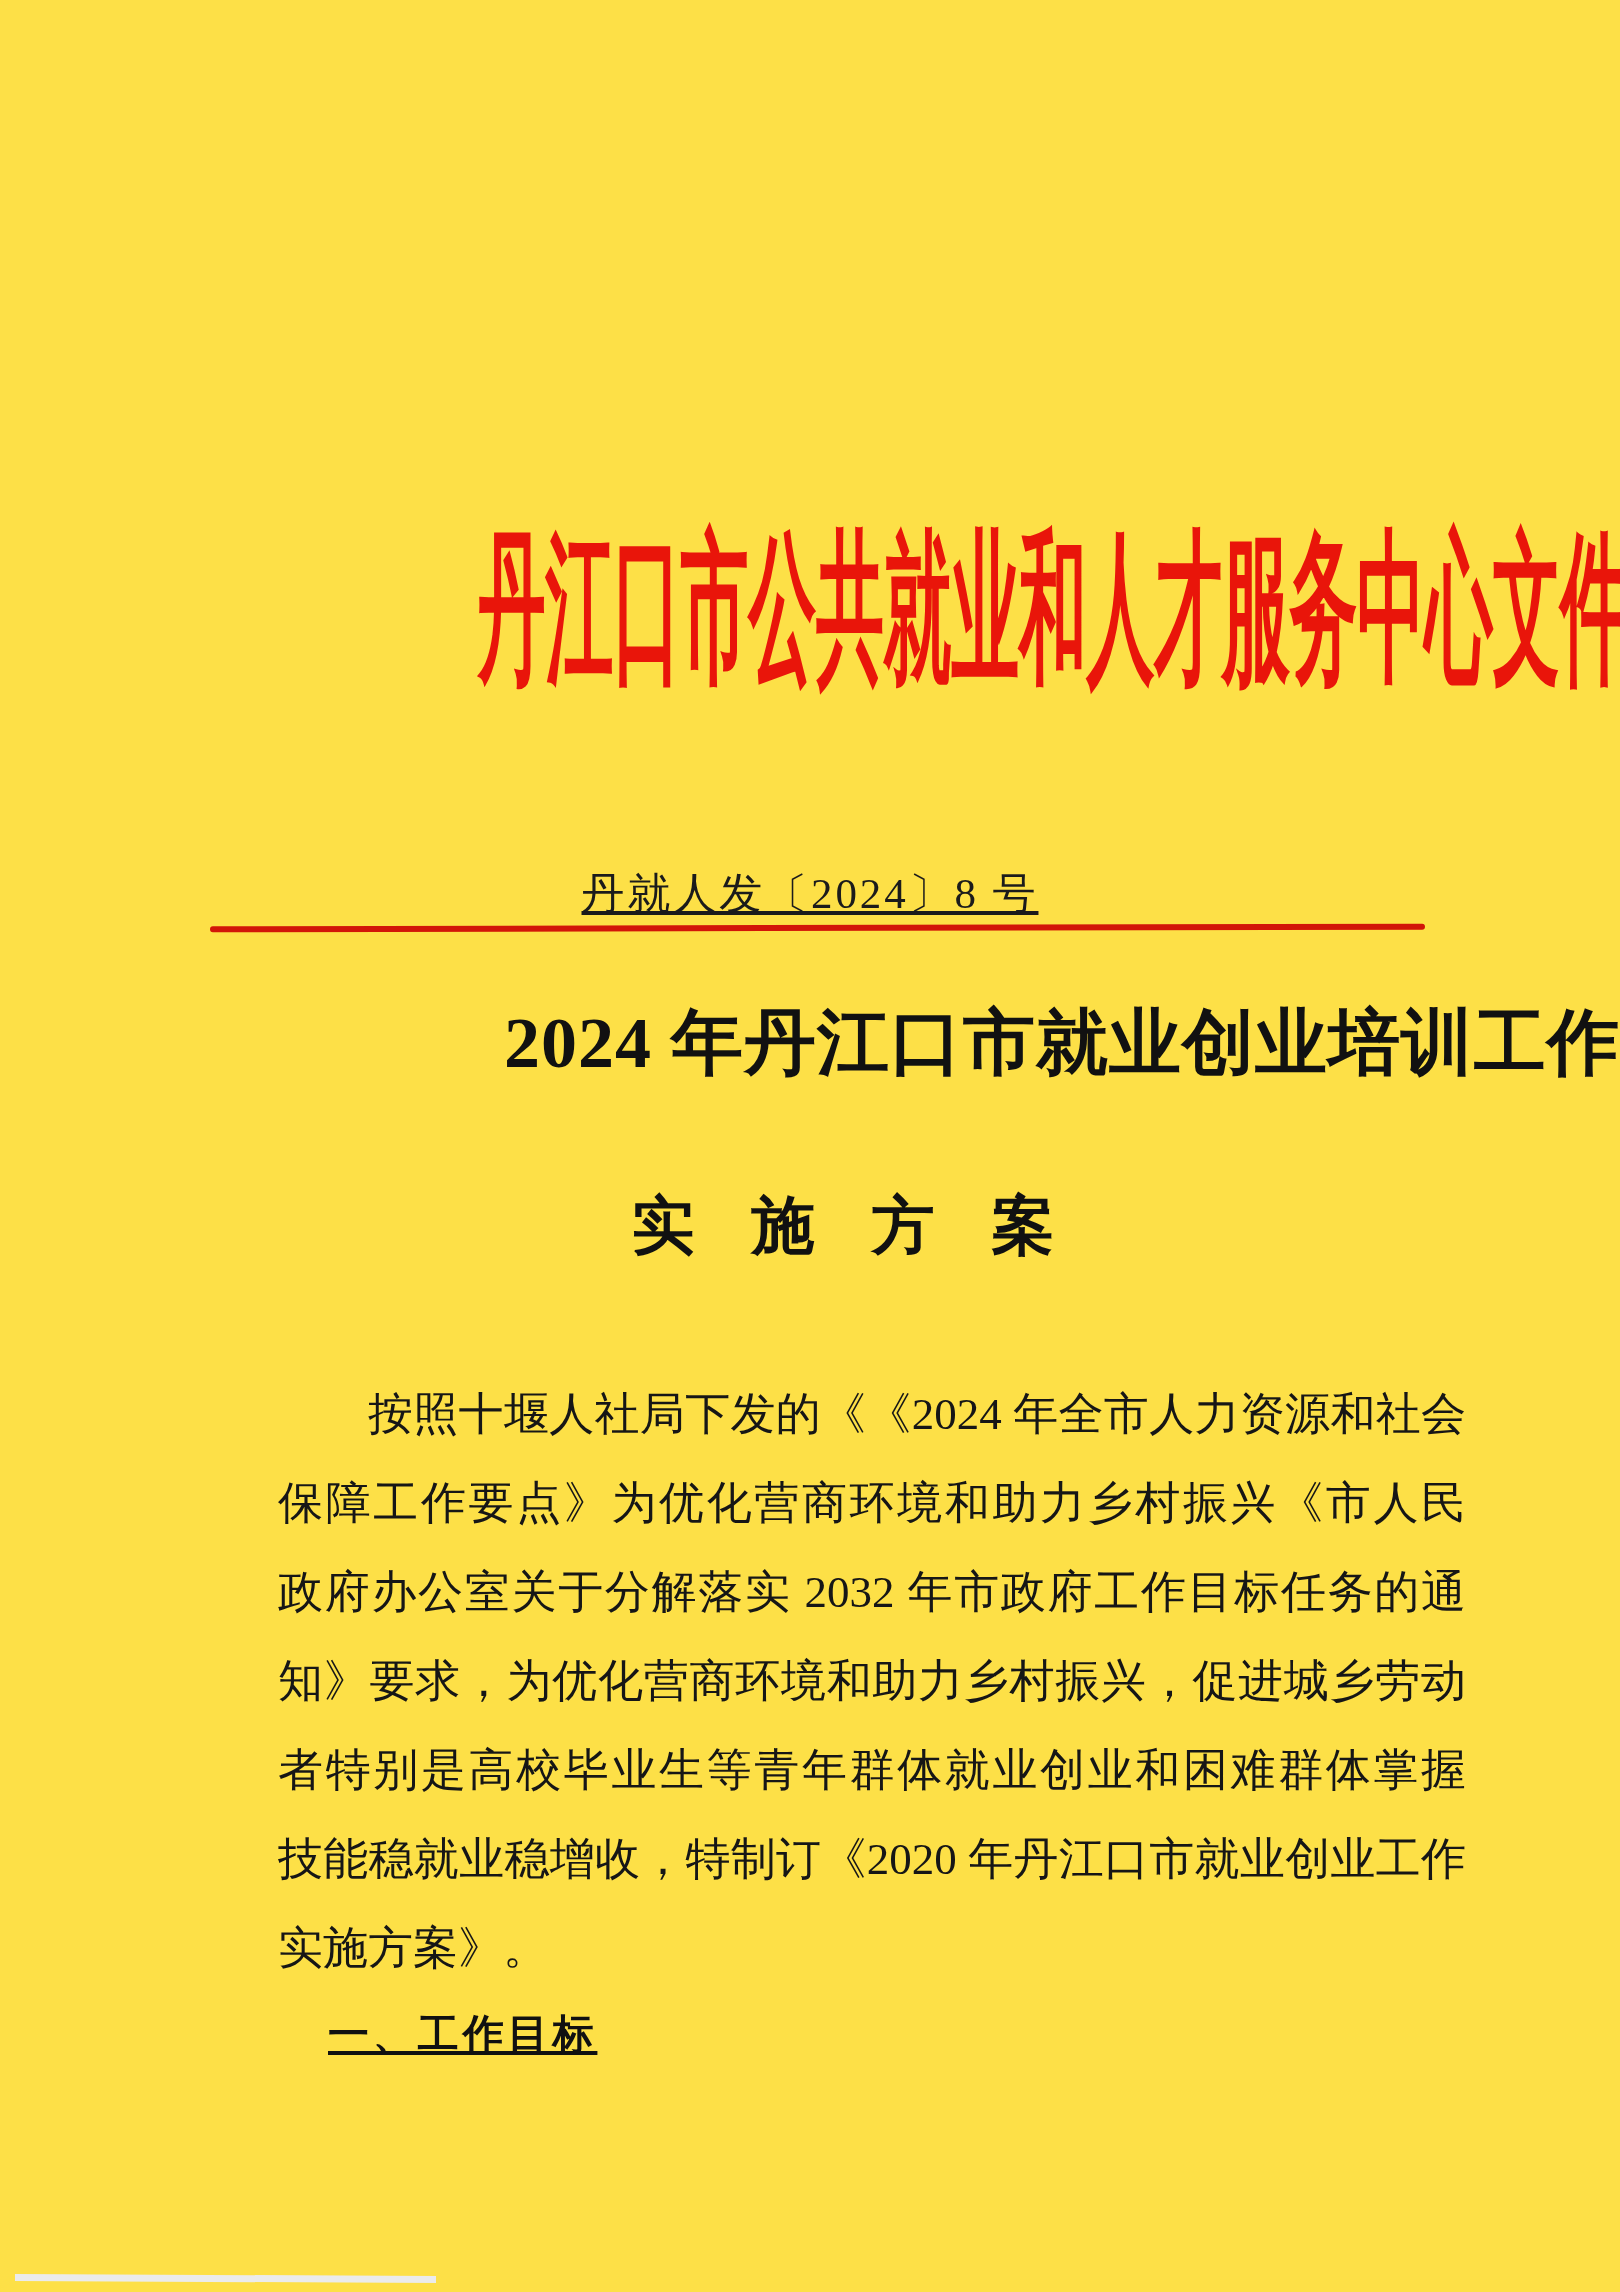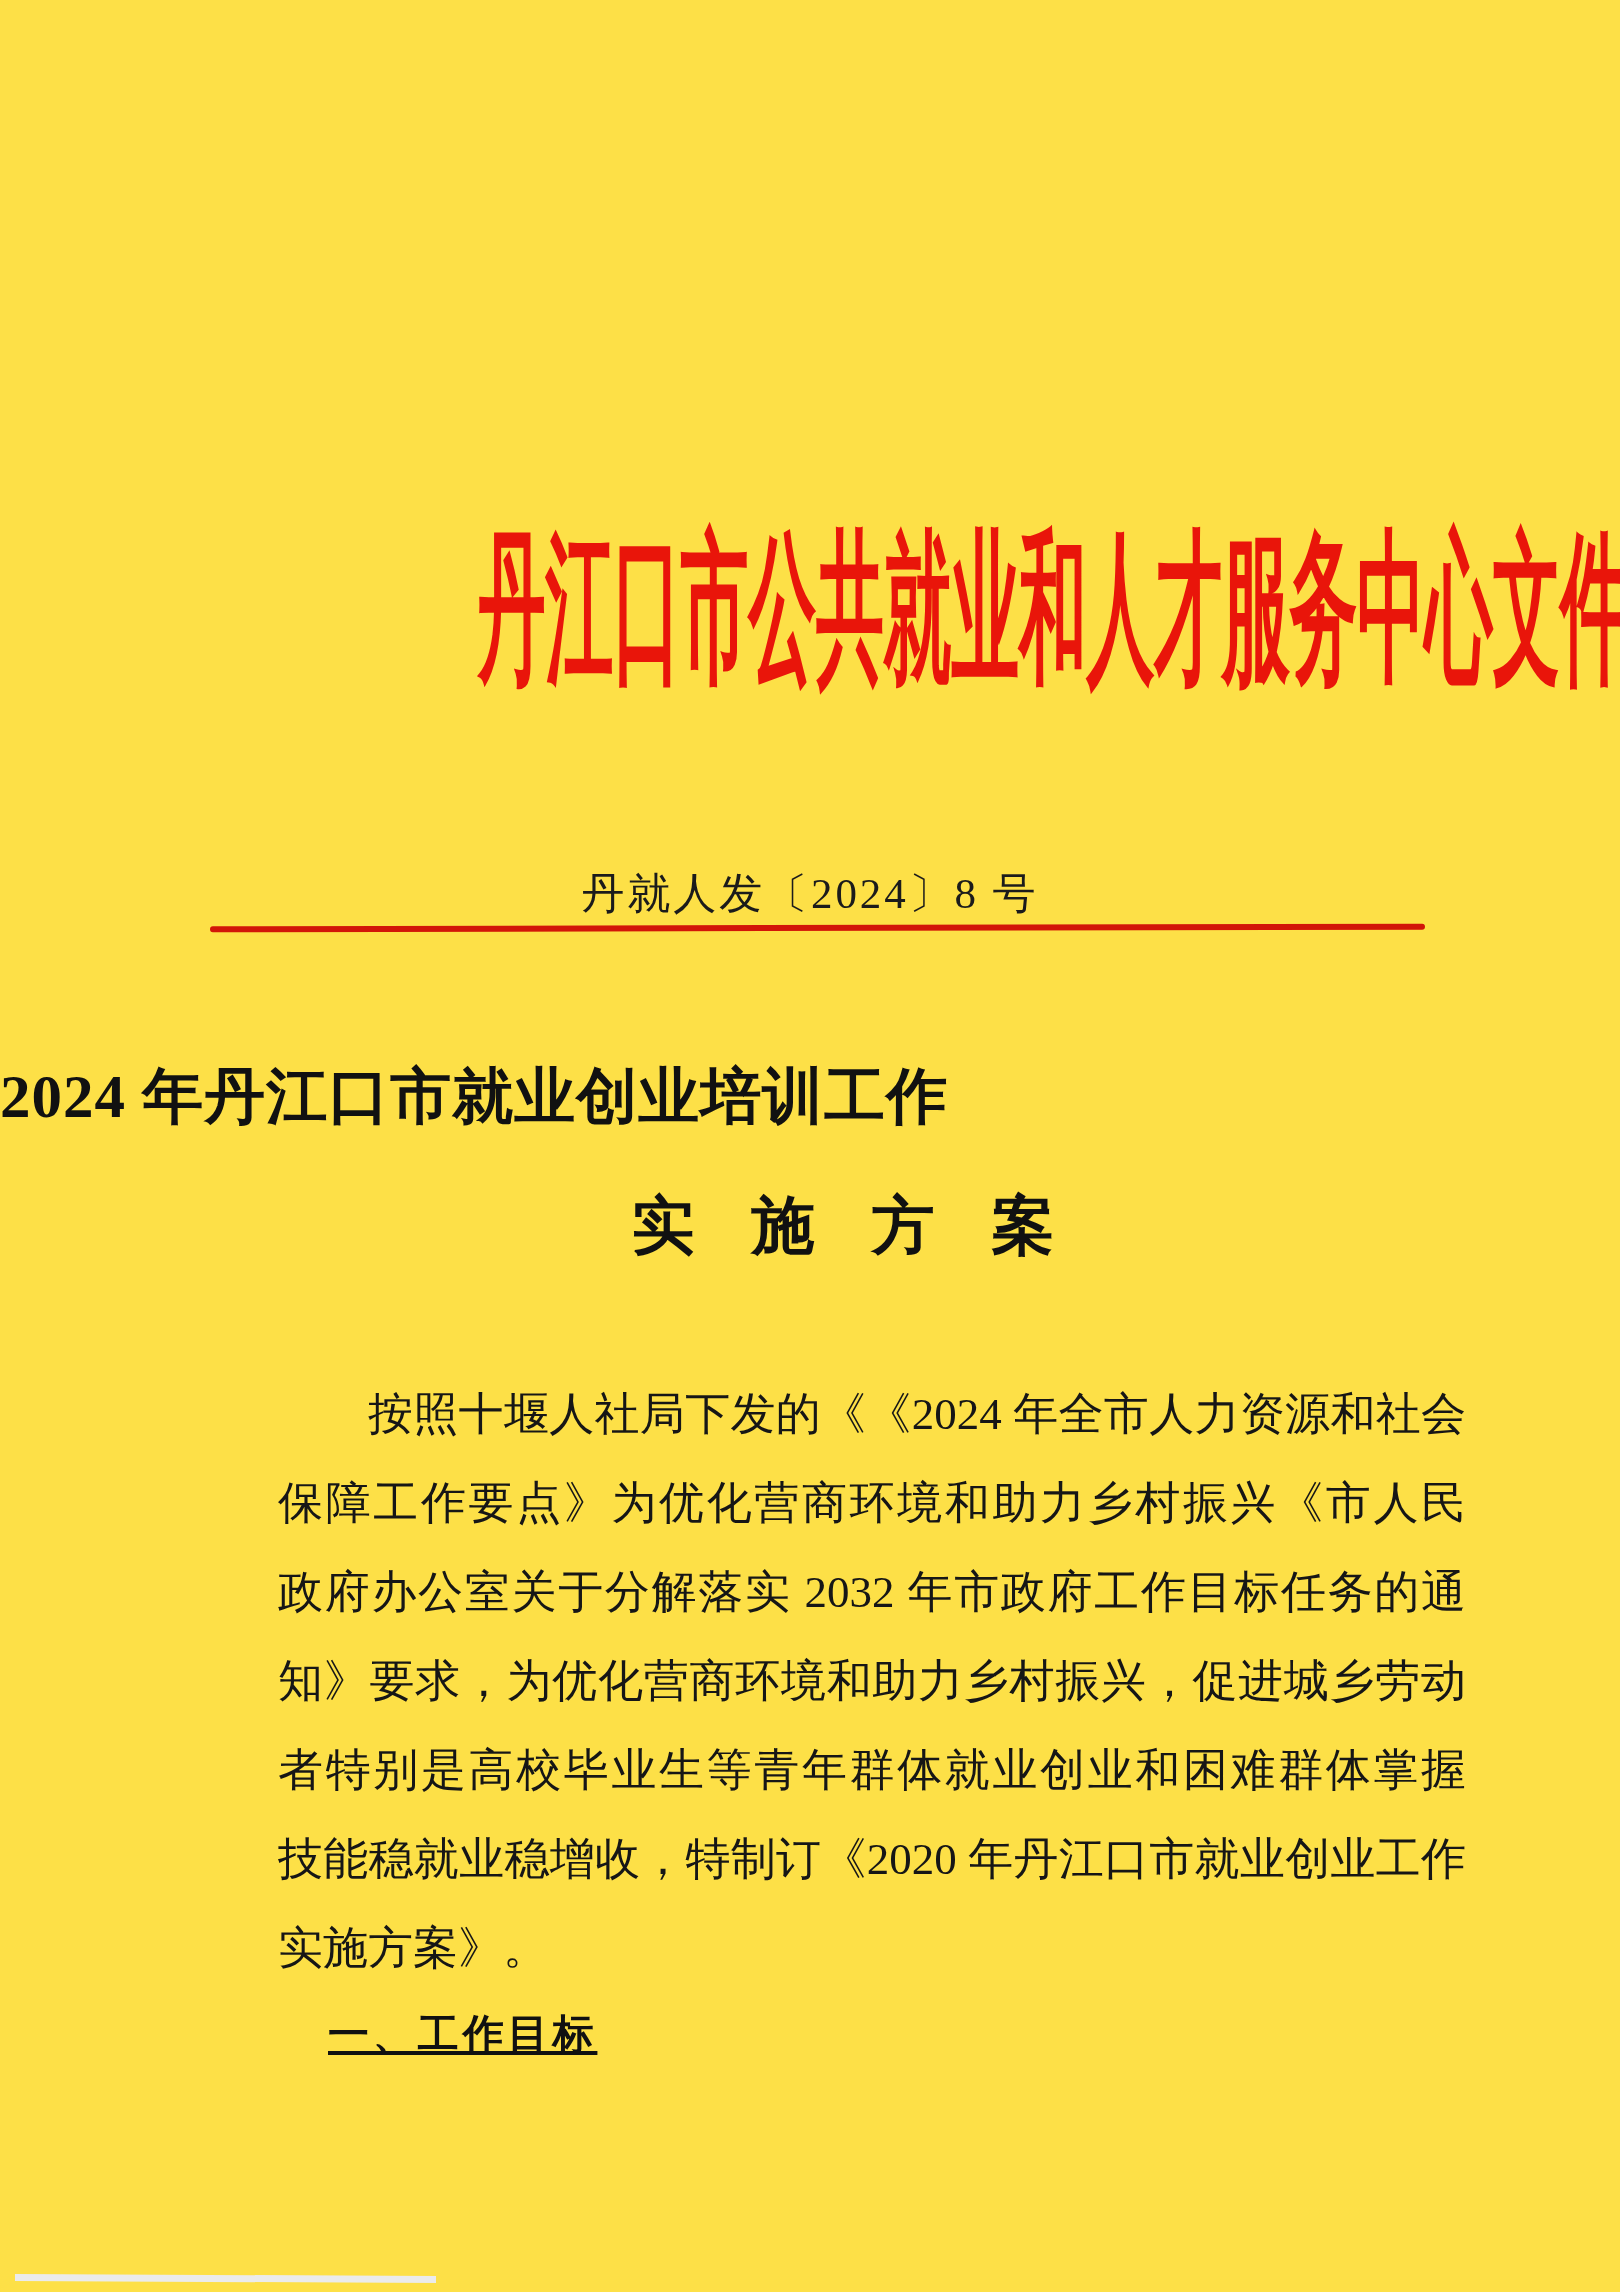--- a/index.html
+++ b/index.html
@@ -19,32 +19,33 @@
     font-size:165px;line-height:173px;
     white-space:nowrap;
     transform:scaleX(0.41);
   }
   .doc-number{
     position:absolute;top:866px;left:0;width:100%;
     text-align:center;
     font-size:43px;line-height:55px;
     letter-spacing:2.9px;
     color:#1b1b1b;
+    text-decoration:underline;
   }
   .red-line{
     position:absolute;top:925px;left:210px;
     width:1215px;height:5.9px;
     border-radius:2.9px;
     transform:rotate(-0.12deg);
   }
   .title-line1{
-    position:absolute;top:1061px;left:0;width:100%;
-    text-align:left;
+    position:absolute;top:1008px;left:0;width:100%;
+    text-align:right;
     font-weight:700;
-    font-size:61px;line-height:71px;
+    font-size:72px;line-height:71px;
     letter-spacing:1px;
     color:#111;
   }
   .title-line2{
     position:absolute;top:1190px;left:0;width:100%;
     text-align:center;
     font-weight:700;
     font-size:63px;line-height:73px;
     letter-spacing:57px;
     text-indent:57px;

